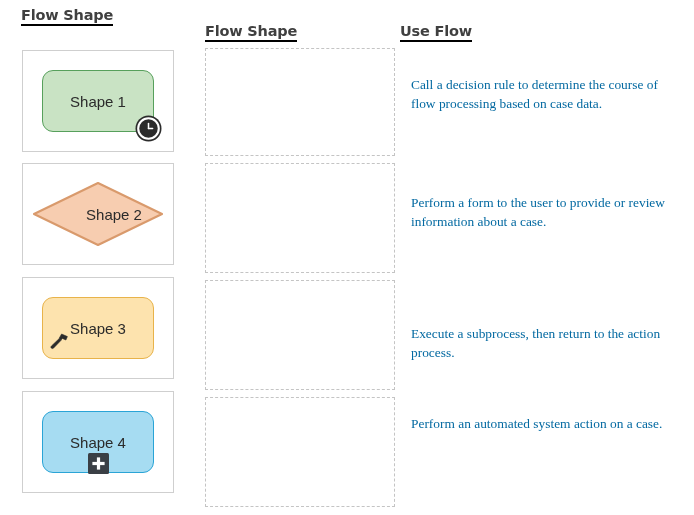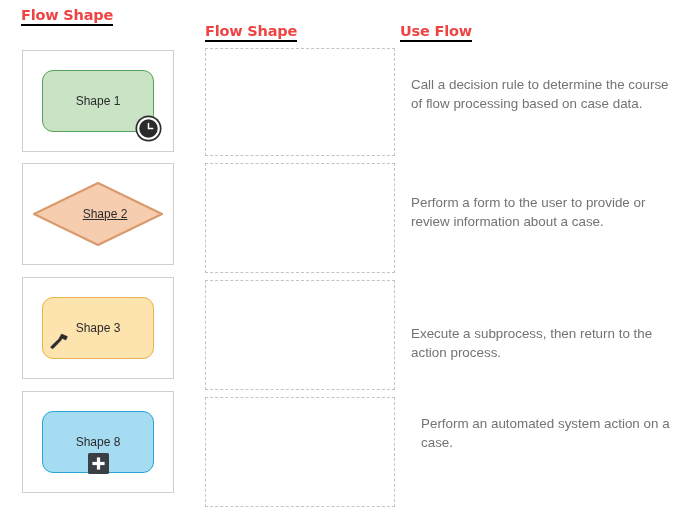--- a/index.html
+++ b/index.html
@@ -15,21 +15,21 @@
     color: #1a1a1a;
     overflow: hidden;
   }
 
   
   .col-header {
     position: absolute;
     font-family: "DejaVu Sans", sans-serif;
     font-weight: bold;
     font-size: 14.5px;
-    color: #ef4444;
+    color: #404040;
     letter-spacing: -0.2px;
     white-space: nowrap;
   }
   .col-header .hdr-text {
     display: inline-block;
     border-bottom: 2px solid #000000;
     padding-bottom: 1px;
   }
   #hdr-left  { left: 21px;  top: 7px; }
   #hdr-mid   { left: 205px; top: 23px; }
@@ -64,21 +64,21 @@
     height: 62px;
     border-radius: 11px;
     box-sizing: border-box;
     display: flex;
     align-items: center;
     justify-content: center;
   }
   .rrect .shape-label,
   .diamond-label {
     font-family: "Liberation Sans", sans-serif;
-    font-size: 12px;
+    font-size: 15px;
     color: #2b2b2b;
     line-height: 1;
     pointer-events: none;
   }
 
   .shape-green  { background: #c9e3c4; border: 1.6px solid #57a05c; }
   .shape-yellow { background: #fde3ae; border: 1.6px solid #e8b34a; }
   .shape-blue   { background: #a6dcf2; border: 1.8px solid #2aa4d6; }
 
   
@@ -88,27 +88,26 @@
     height: 66px;
   }
   .diamond-shape {
     position: absolute;
     left: 0; top: 0;
     width: 132px;
     height: 66px;
   }
   .diamond-label {
     position: absolute;
-    left: 7px; top: 0;
+    left: 16px; top: 0;
     width: 132px;
     height: 66px;
     display: flex;
     align-items: center;
     justify-content: center;
-    text-decoration: underline;
   }
 
   
   .badge-clock {
     position: absolute;
     right: -9px;
     bottom: -11px;
     width: 27px;
     height: 27px;
   }
@@ -140,29 +139,29 @@
   #drop-0 { top: 48px;  height: 108px; }
   #drop-1 { top: 163px; height: 110px; }
   #drop-2 { top: 280px; height: 110px; }
   #drop-3 { top: 397px; height: 110px; }
 
   
   .usecase {
     position: absolute;
     left: 411px;
     width: 272px;
-    font-family: Liberation Sans, sans-serif;
+    font-family: Liberation Serif, serif;
     font-size: 13.4px;
     line-height: 1.38;
-    color: #737373;
+    color: #0369a1;
   }
   #uc-0 { top: 76px; }
   #uc-1 { top: 194px; }
   #uc-2 { top: 325px; }
-  #uc-3 { top: 415px; margin-left: 10px; }
+  #uc-3 { top: 415px; }
 </style>
 </head>
 <body>
 
 <div class="col-header" id="hdr-left">
   <span class="hdr-text">Flow Shape</span>
 </div>
 <div class="col-header" id="hdr-mid">
   <span class="hdr-text">Flow Shape</span>
 </div>
@@ -210,21 +209,21 @@
           </g>
         </svg>
       </span>
     </div>
   </div>
 </div>
 
 <div class="palette-cell" id="cell-3">
   <div class="shape-wrap">
     <div class="rrect shape-blue">
-      <span class="shape-label">Shape 8</span>
+      <span class="shape-label">Shape 4</span>
       <span class="badge-plus">
         <svg width="21" height="21" viewBox="0 0 21 21">
           <rect x="0" y="0" width="21" height="21" rx="1.5" fill="#3a3f45"></rect>
           <rect x="8.9" y="4.4" width="3.2" height="12.2" fill="#ffffff"></rect>
           <rect x="4.4" y="8.9" width="12.2" height="3.2" fill="#ffffff"></rect>
         </svg>
       </span>
     </div>
   </div>
 </div>

